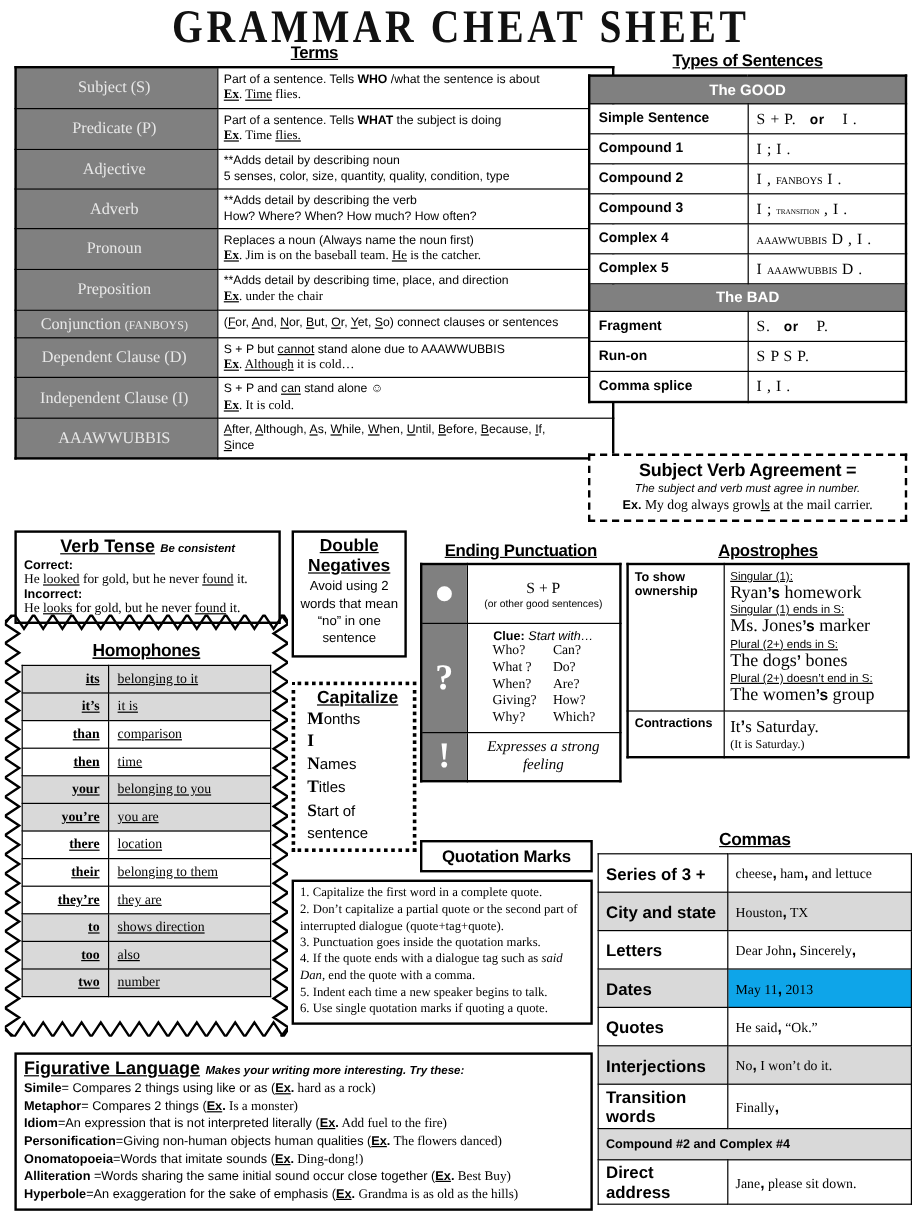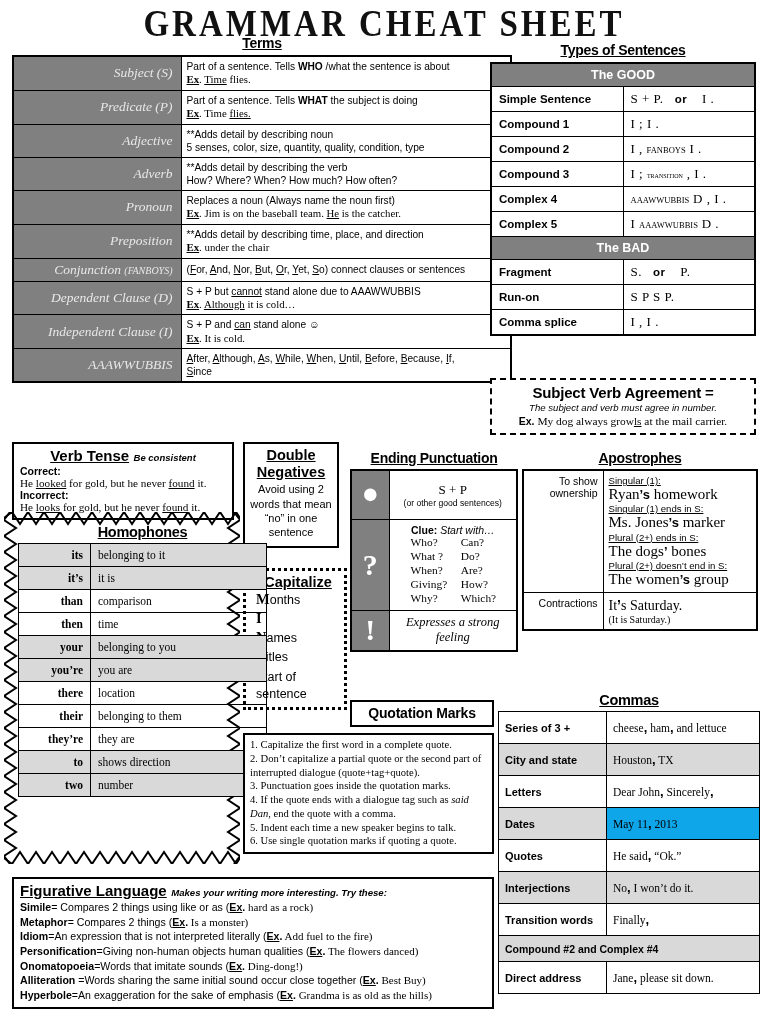--- a/index.html
+++ b/index.html
@@ -40,25 +40,24 @@
 
   
   #terms-wrap { position: absolute; left: 12px; top: 35px; width: 500px; }
   #terms-title { font-size: 14px; margin-bottom: 4px; }
   #terms-table { border: 2px solid #000; table-layout: fixed; }
   #terms-table td { border: 1.5px solid #000; vertical-align: middle; }
   #terms-table td.term {
     width: 168px;
     background: #808080;
     color: #e8e8e8;
-    text-align: right;
+    text-align: center;
     padding: 3px 8px 3px 4px;
     font-family: "Liberation Serif", serif;
     font-size: 13.5px;
-    font-style: italic;
   }
   #terms-table td.term .small { font-size: 10px; }
   #terms-table td.def {
     background: #fff; color: #000;
     padding: 3px 5px;
     font-size: 10.2px;
     line-height: 1.28;
   }
   #terms-table td.def .ex { font-family: "Liberation Serif", serif; font-size: 10.8px; }
 
@@ -144,30 +143,30 @@
   #endp-table .excl {
     font-family: "Liberation Serif", serif; font-style: italic;
     font-size: 12.5px; line-height: 1.25;
   }
 
   
   #apos-wrap { position: absolute; left: 522px; top: 450px; width: 236px; }
   #apos-title { font-size: 14px; margin-bottom: 3px; }
   #apos-table { border: 2px solid #000; table-layout: fixed; }
   #apos-table td { border: 1.5px solid #000; background: #fff; vertical-align: top; padding: 4px 5px; }
-  #apos-table td.lbl { width: 80px; font-weight: normal; font-size: 10.5px; text-align: right; }
+  #apos-table td.lbl { width: 80px; font-weight: bold; font-size: 10.5px; }
   #apos-table .cap { font-size: 9.6px; text-decoration: underline; }
   #apos-table .ex { font-family: "Liberation Serif", serif; font-size: 15px; line-height: 1.15; }
   #apos-table .ex .ap { font-family: "Liberation Sans", sans-serif; font-weight: bold; font-size: 13px; }
   #apos-table .ex2 { font-family: "Liberation Serif", serif; font-size: 14px; }
   #apos-table .ex3 { font-family: "Liberation Serif", serif; font-size: 10px; }
 
   
   #homo-zig { position: absolute; left: 4px; top: 512px; width: 236px; height: 352px; }
-  #homo-wrap { position: absolute; left: 18px; top: 524px; width: 249px; }
+  #homo-wrap { position: absolute; left: 18px; top: 535px; width: 208px; text-decoration: underline; }
   #homo-title { font-size: 14.5px; margin-bottom: 3px; }
   #homo-table { border: 1.5px solid #000; table-layout: fixed; }
   #homo-table td { border: 1.3px solid #000; height: 23px; }
   #homo-table td.w {
     width: 72px; text-align: right; padding-right: 7px;
     font-family: "Liberation Serif", serif; font-weight: bold; font-size: 11.5px;
   }
   #homo-table td.d {
     padding-left: 7px; font-family: "Liberation Serif", serif; font-size: 11.5px;
   }
@@ -183,21 +182,21 @@
     position: absolute; left: 243px; top: 733px; width: 251px;
     border: 2px solid #000; background: #fff; padding: 3px 4px 4px 5px;
     font-family: "Liberation Serif", serif; font-size: 10.6px; line-height: 1.30;
   }
 
   
   #commas-wrap { position: absolute; left: 498px; top: 692px; width: 262px; }
   #commas-title { font-size: 14.5px; margin-bottom: 3px; }
   #commas-table { border: 1.6px solid #000; table-layout: fixed; }
   #commas-table td { border: 1.3px solid #000; height: 32px; padding: 2px 6px; }
-  #commas-table td.lbl { width: 108px; font-weight: bold; font-size: 11px; background:#fff; }
+  #commas-table td.lbl { width: 108px; font-weight: bold; font-size: 14px; background:#fff; }
   #commas-table td.val { font-family: "Liberation Serif", serif; font-size: 11.5px; background:#fff; }
   #commas-table td.span { font-weight: bold; font-size: 10.5px; background: #d9d9d9; }
   .cma { font-family: "Liberation Sans", sans-serif; font-weight: bold; font-size: 13px; }
 
   
   #fig {
     position: absolute; left: 12px; top: 877px; width: 482px;
     border: 2px solid #000; background: #fff; padding: 3px 6px 5px;
   }
   #fig .hd { text-align: left; }
@@ -493,20 +492,24 @@
           </tr>
           <tr>
             <td class="w">they’re</td>
             <td class="d">they are</td>
           </tr>
           <tr>
             <td class="w lgray">to</td>
             <td class="d lgray">shows direction</td>
           </tr>
           <tr>
+            <td class="w lgray">too</td>
+            <td class="d lgray">also</td>
+          </tr>
+          <tr>
             <td class="w lgray">two</td>
             <td class="d lgray">number</td>
           </tr>
         </tbody>
       </table>
   </div>
 
   <div id="qm-head">Quotation Marks</div>
   <div id="qm-body">
     <div>1. Capitalize the first word in a complete quote.</div>

